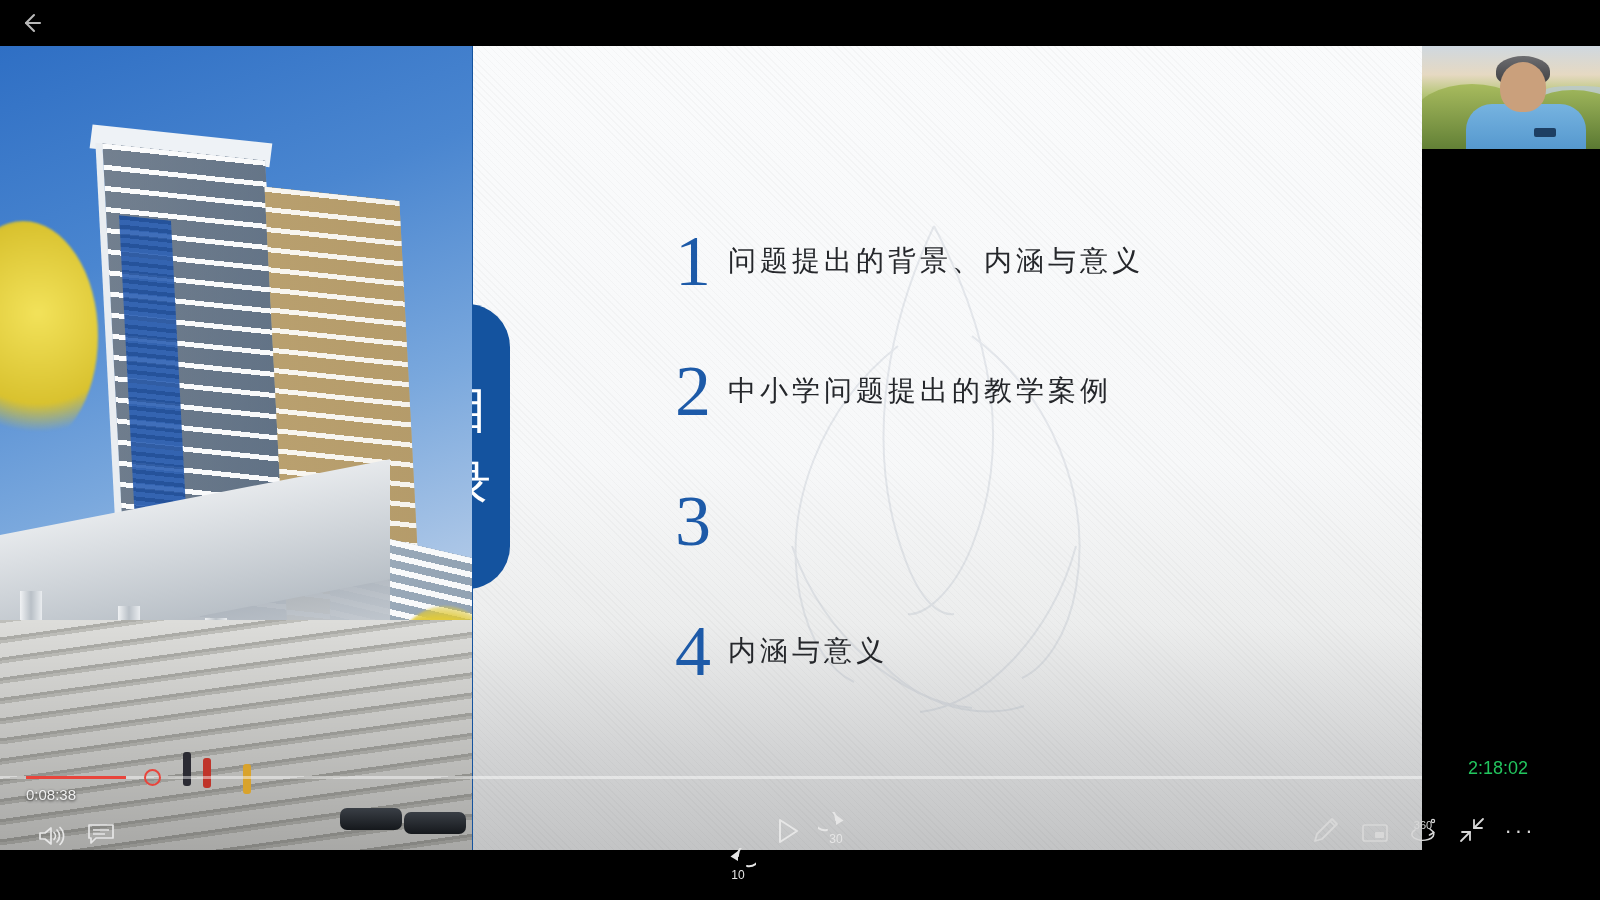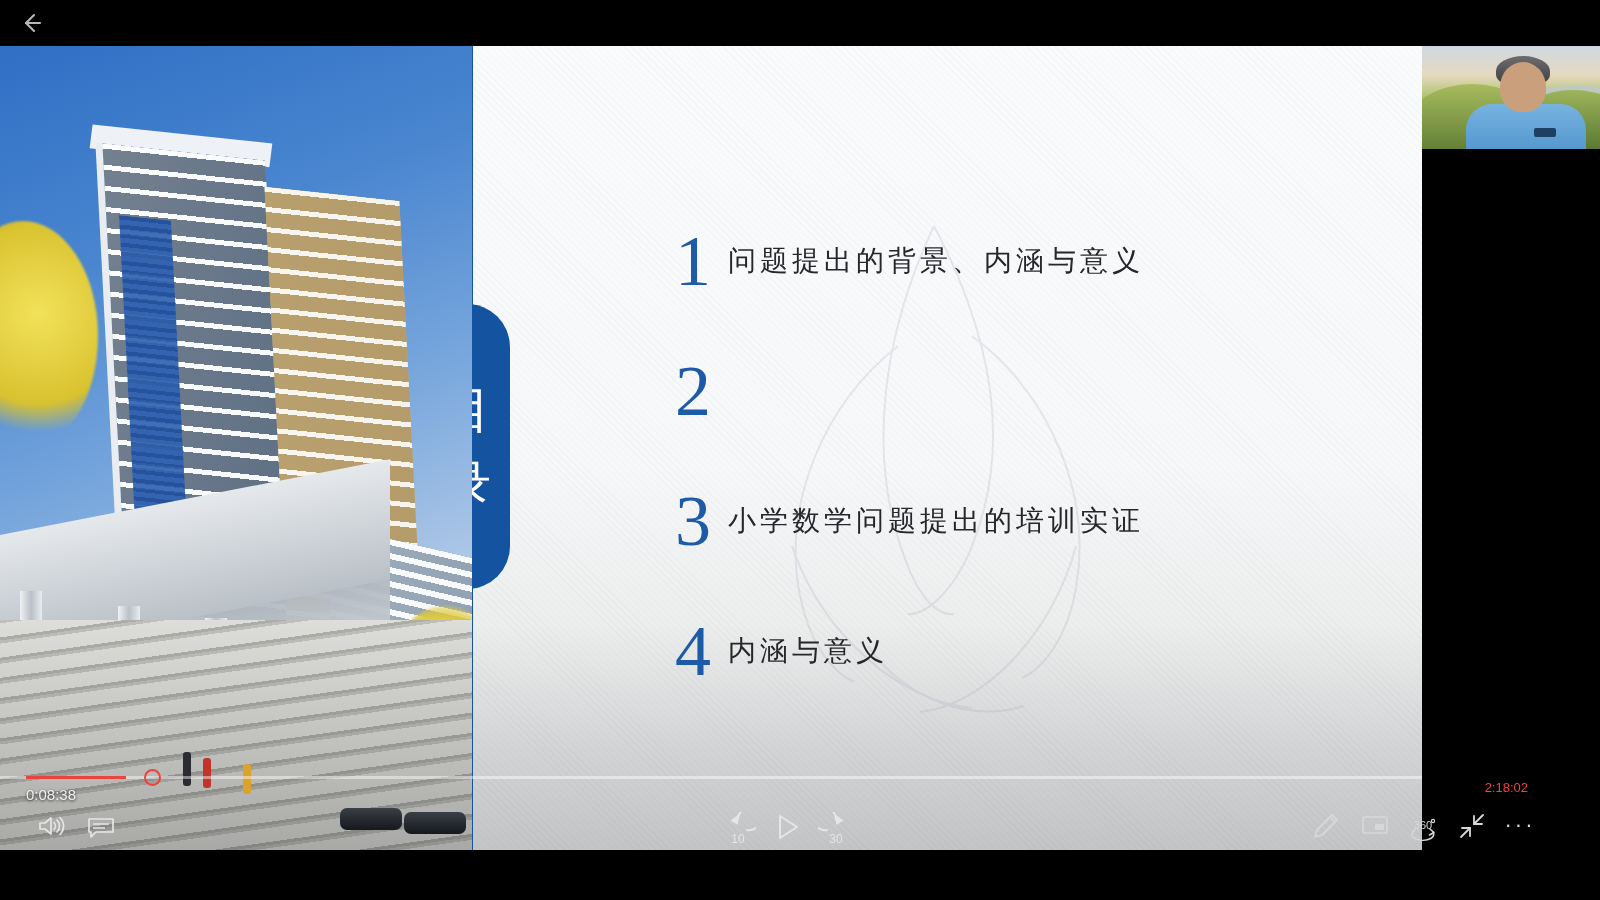--- a/index.html
+++ b/index.html
@@ -139,26 +139,26 @@
   .wc-badge{ position:absolute; left:112px; top:82px; width:22px; height:9px; border-radius:2px; background:#1d3f63; }
 
   
   .controls { position:absolute; left:0; top:850px; width:1600px; height:50px; background:#000; z-index:45; }
   .progress { position:absolute; left:0; top:776px; width:1422px; height:3px; background:rgba(255,255,255,.45); z-index:46; }
   .progress-fill { position:absolute; left:26px; top:0; height:3px; width:100px; background:#e8453c; }
   .scrubber { position:absolute; left:118px; top:-7px; width:17px; height:17px; border:2px solid #e8453c;
               border-radius:50%; background:transparent; cursor:pointer; }
   .time-cur { position:absolute; left:26px; top:786px; font-size:15px; color:#f0f0f0; z-index:46;
               text-shadow:0 1px 3px rgba(0,0,0,.8); }
-  .time-tot { position:absolute; right:72px; top:780px; font-size:13px; color:#ef4444; z-index:46; }
-  .ctl { position:absolute; display:flex; align-items:flex-start; justify-content:center; cursor:pointer;
+  .time-tot { position:absolute; right:72px; top:758px; font-size:18px; color:#22c55e; z-index:46; }
+  .ctl { position:absolute; display:flex; align-items:flex-end; justify-content:center; cursor:pointer;
          color:#e6e6e6; z-index:47; }
   .vol { left:34px; top:814px; width:34px; height:34px; }
   .cc  { left:86px; top:816px; width:30px; height:30px; }
-  .rw  { left:720px; top:812px; width:36px; height:36px; }
+  .rw  { left:720px; top:848px; width:36px; height:36px; }
   .play{ left:770px; top:812px; width:34px; height:34px; }
   .ff  { left:818px; top:812px; width:36px; height:36px; }
   .pen { left:1310px; top:812px; width:32px; height:32px; }
   .pip { left:1360px; top:814px; width:30px; height:30px; }
   .deg { left:1408px; top:812px; width:32px; height:32px; }
   .exp { left:1456px; top:812px; width:32px; height:32px; }
   .more{ left:1504px; top:812px; width:32px; height:32px; font-size:22px; letter-spacing:3px; color:#d8d8d8; }
 </style>
 </head>
 <body>
@@ -228,24 +228,24 @@
         <span>录</span>
       </div>
 
       <div class="agenda">
         <div class="row">
           <div class="num">1</div>
           <div class="txt">问题提出的背景、内涵与意义</div>
         </div>
         <div class="row">
           <div class="num">2</div>
+          <div class="txt">中小学问题提出的教学案例</div>
         </div>
         <div class="row">
           <div class="num">3</div>
-          <div class="txt">小学数学问题提出的培训实证</div>
         </div>
         <div class="row">
           <div class="num">4</div>
           <div class="txt">内涵与意义</div>
         </div>
       </div>
 
     </div>
   </div>
 

